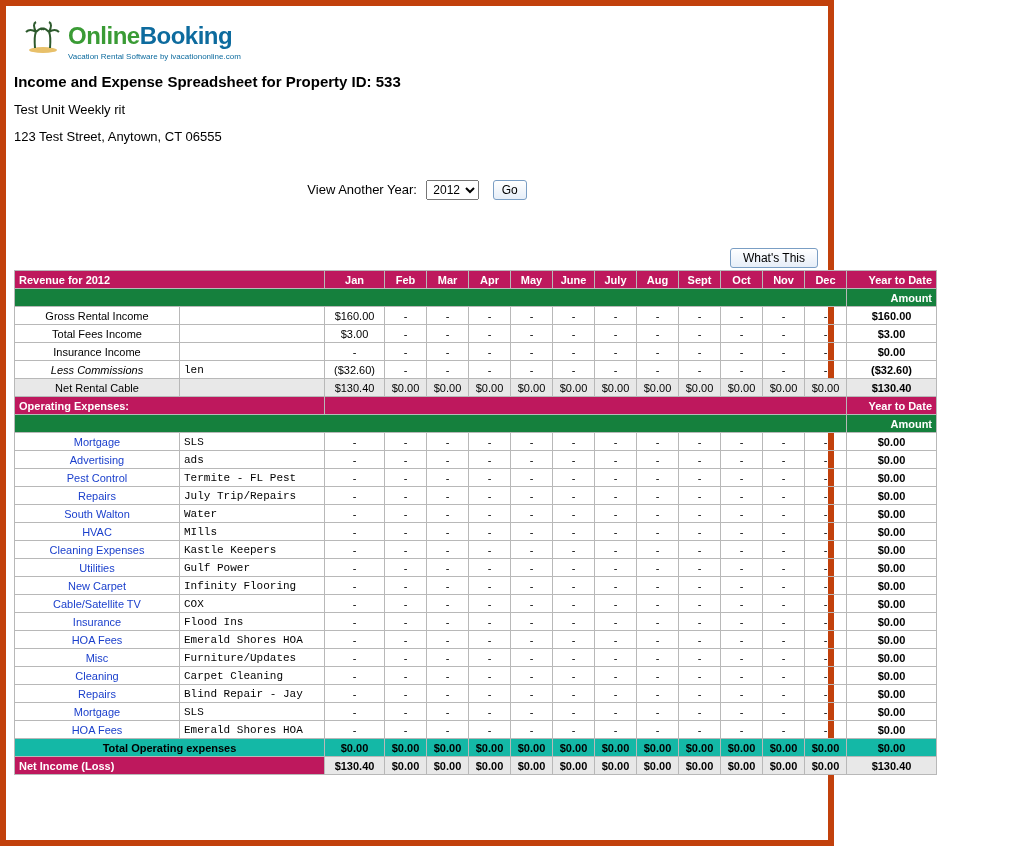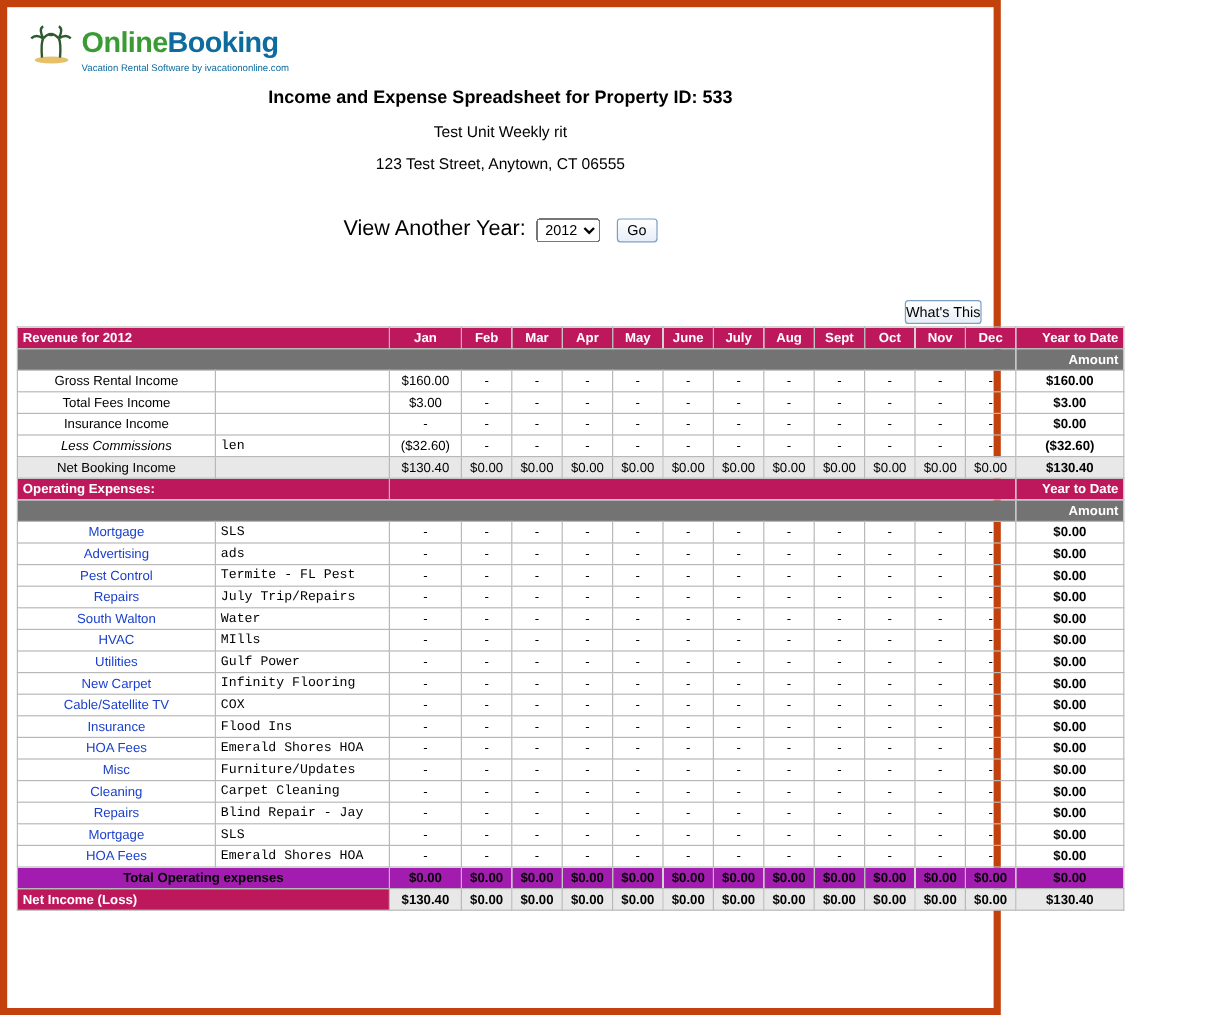--- a/index.html
+++ b/index.html
@@ -37,57 +37,57 @@
   .logo-blue { color: #0d6b9e; }
   .logo-green { color: #3a9b35; }
   .logo-sub {
     font-size: 8px;
     color: #0d6b9e;
     white-space: nowrap;
     margin-left: 46px;
     margin-top: -2px;
   }
   .header-center {
-    text-align: center;
+    text-align: left;
     margin-top: 12px;
   }
   .title {
     font-size: 15px;
     font-weight: bold;
     margin: 6px 0 4px;
   }
   .sub1, .sub2 {
     font-size: 13px;
     margin: 12px 0;
   }
   .year-row {
     text-align: center;
     margin: 36px 0 48px;
   }
-  .year-label { font-size: 18px; margin-right: 6px; }
+  .year-label { font-size: 13px; margin-right: 6px; }
   select.year-select {
     font-size: 12px;
     padding: 1px 2px;
   }
   .go-btn {
     font-size: 12px;
     padding: 2px 8px;
     margin-left: 10px;
     border: 1px solid #7a9ec4;
     border-radius: 3px;
     background: linear-gradient(#fff, #e6eef8);
     cursor: pointer;
   }
   .whats-this-row {
     text-align: right;
     margin: 0 2px 2px 0;
   }
   .whats-this {
     font-size: 12px;
-    padding: 2px 0;
+    padding: 2px 12px;
     border: 1px solid #7a9ec4;
     border-radius: 3px;
     background: linear-gradient(#fff, #e6eef8);
     cursor: pointer;
   }
   table.sheet {
     width: 100%;
     border-collapse: collapse;
     table-layout: fixed;
   }
@@ -101,31 +101,31 @@
   }
   .hdr-blue {
     background: #be185d;
     color: #fff;
     font-weight: bold;
     text-align: left;
   }
   .hdr-blue.center { text-align: center; }
   .hdr-blue.right { text-align: right; }
   .sub-gray {
-    background: #737373;
+    background: #15803d;
     color: #fff;
     font-weight: bold;
     text-align: right;
   }
   .col-label { text-align: center; }
   .col-desc { text-align: left; font-family: Liberation Mono, monospace; }
   .col-val { text-align: center; }
   .col-ytd { text-align: center; font-weight: bold; }
   .row-shade { background: #e8e8e8; }
-  .row-ltshade { background: #a21caf; font-weight: bold; }
+  .row-ltshade { background: #14b8a6; font-weight: bold; }
   .link-blue { color: #1a3fcc; cursor: pointer; }
   .italic { font-style: italic; }
   .bold { font-weight: bold; }
   col.c-label { width: 165px; }
   col.c-desc { width: 145px; }
   col.c-jan { width: 60px; }
   col.c-m { width: 42px; }
   col.c-ytd { width: 90px; }
 </style>
 </head>
@@ -268,21 +268,21 @@
           <td class="col-val">-</td>
           <td class="col-val">-</td>
           <td class="col-val">-</td>
           <td class="col-val">-</td>
           <td class="col-val">-</td>
           <td class="col-val">-</td>
           <td class="col-val">-</td>
           <td class="col-ytd">($32.60)</td>
         </tr>
         <tr class="row-shade">
-          <td class="col-label">Net Booking Income</td>
+          <td class="col-label">Net Rental Cable</td>
           <td class="col-desc"></td>
           <td class="col-val">$130.40</td>
           <td class="col-val">$0.00</td>
           <td class="col-val">$0.00</td>
           <td class="col-val">$0.00</td>
           <td class="col-val">$0.00</td>
           <td class="col-val">$0.00</td>
           <td class="col-val">$0.00</td>
           <td class="col-val">$0.00</td>
           <td class="col-val">$0.00</td>
@@ -396,20 +396,37 @@
           <td class="col-val">-</td>
           <td class="col-val">-</td>
           <td class="col-val">-</td>
           <td class="col-val">-</td>
           <td class="col-val">-</td>
           <td class="col-val">-</td>
           <td class="col-val">-</td>
           <td class="col-ytd">$0.00</td>
         </tr>
         <tr>
+          <td class="col-label link-blue">Cleaning Expenses</td>
+          <td class="col-desc">Kastle Keepers</td>
+          <td class="col-val">-</td>
+          <td class="col-val">-</td>
+          <td class="col-val">-</td>
+          <td class="col-val">-</td>
+          <td class="col-val">-</td>
+          <td class="col-val">-</td>
+          <td class="col-val">-</td>
+          <td class="col-val">-</td>
+          <td class="col-val">-</td>
+          <td class="col-val">-</td>
+          <td class="col-val">-</td>
+          <td class="col-val">-</td>
+          <td class="col-ytd">$0.00</td>
+        </tr>
+        <tr>
           <td class="col-label link-blue">Utilities</td>
           <td class="col-desc">Gulf Power</td>
           <td class="col-val">-</td>
           <td class="col-val">-</td>
           <td class="col-val">-</td>
           <td class="col-val">-</td>
           <td class="col-val">-</td>
           <td class="col-val">-</td>
           <td class="col-val">-</td>
           <td class="col-val">-</td>

